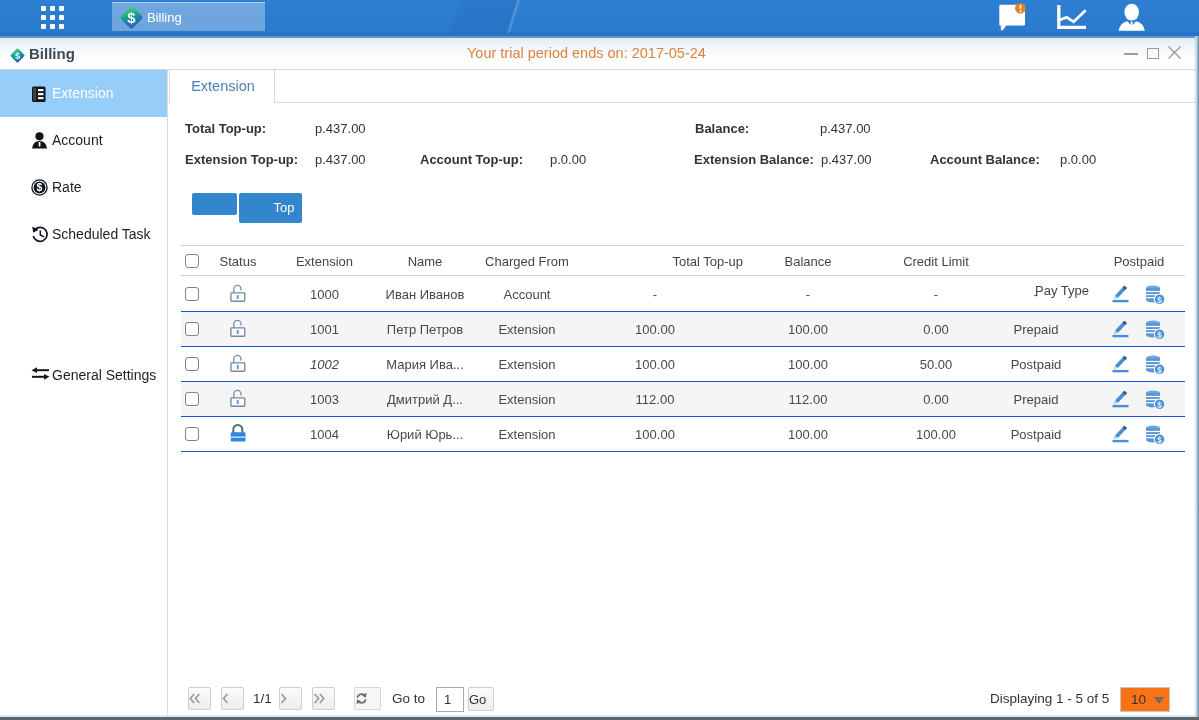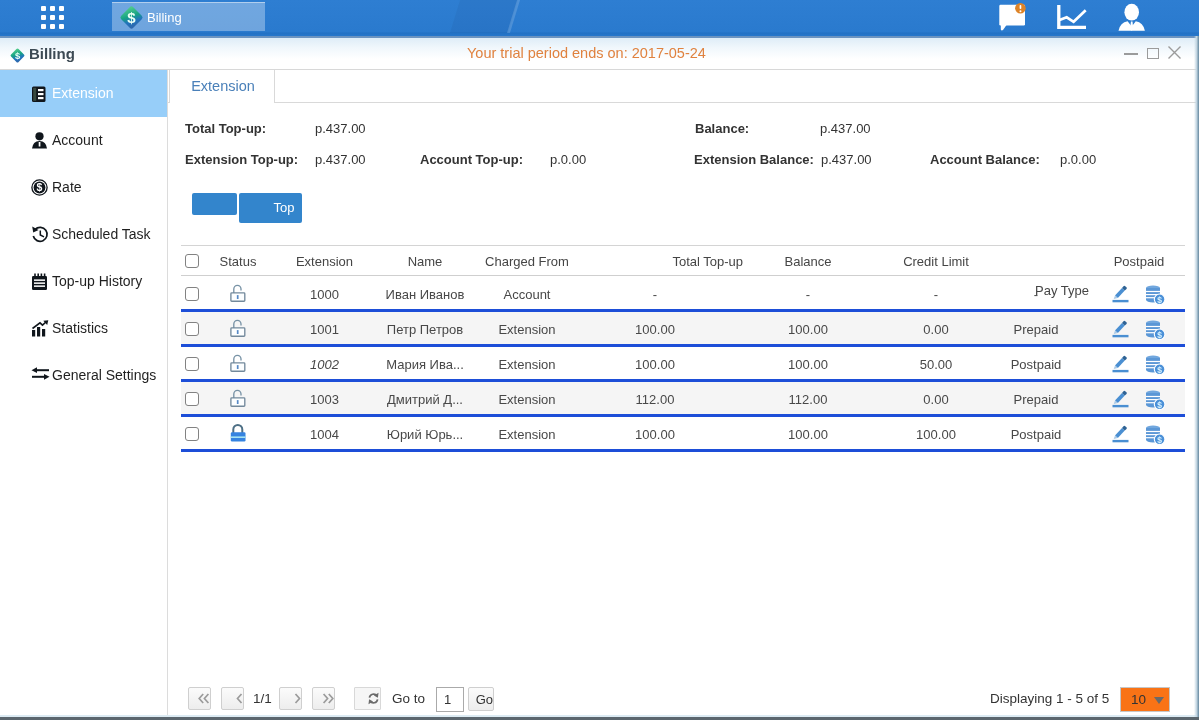--- a/index.html
+++ b/index.html
@@ -53,28 +53,28 @@
 .slabel { position:absolute; font-size:13px; font-weight:bold; color:#333; white-space:nowrap; }
 .sval { position:absolute; font-size:13px; color:#333; white-space:nowrap; }
 
 
 .bluebtn { position:absolute; background:#3385cc; border-radius:2px; color:#fff; font-size:13px; text-align:center; }
 
 
 #tbl { position:absolute; left:13px; top:175px; width:1004px; }
 #thead { position:absolute; left:0; top:0; width:1004px; height:31px; border-top:1px solid #d4d4d4; border-bottom:1px solid #cfcfcf; }
 .hcell { position:absolute; top:8px; font-size:13px; color:#454545; text-align:center; }
-.trow { position:absolute; left:0; width:1004px; height:35px; border-bottom:3px solid #1d4ed8; }
+.trow { position:absolute; left:0; width:1004px; height:35px; border-bottom:1px solid #1d4ed8; }
 .trow.alt { background:#f5f5f5; }
 .tcell { position:absolute; font-size:13px; color:#484848; text-align:center; top:10px; white-space:nowrap; }
 .cbx { position:absolute; left:4px; width:13.5px; height:13.5px; border:1.4px solid #828282; border-radius:3px; background:#fff; }
 .lockw { position:absolute; left:47px; }
 
 
-.pgbtn { position:absolute; top:617px; height:23px; background:linear-gradient(180deg,#fbfbfb,#ededed); border:1px solid #cfcfcf; border-radius:2px; text-align:right; color:#a8a8a8; font-size:15px; font-weight:bold; line-height:21px; }
+.pgbtn { position:absolute; top:617px; height:23px; background:linear-gradient(180deg,#fbfbfb,#ededed); border:1px solid #cfcfcf; border-radius:2px; text-align:left; color:#a8a8a8; font-size:15px; font-weight:bold; line-height:21px; }
 .pgtxt { position:absolute; font-size:13.5px; color:#333; }
 #goinput { position:absolute; left:268px; top:617px; width:28px; height:25px; border:1px solid #aaa; background:#fff; font-size:13px; color:#333; text-align:left; line-height:24px; padding-left:7px; }
 #szdrop { position:absolute; left:952px; top:617px; width:50px; height:25px; border:1px solid #c6c6c6; background:#f97316; }
 #szdrop .num { position:absolute; left:10px; top:4px; font-size:13.5px; color:#333; }
 #szdrop .tri { position:absolute; right:5px; top:9px; width:0; height:0; border-left:5.5px solid transparent; border-right:5.5px solid transparent; border-top:7px solid #6a6a6a; }
 
 
 #bottomlight { position:absolute; left:0; top:714.5px; width:1199px; height:2.5px; background:#dcebf3; }
 #bottomdark { position:absolute; left:0; top:717px; width:1199px; height:3px; background:#5b666e; }
 #rightedge { position:absolute; left:1194px; top:36px; width:5px; height:681px;
@@ -178,43 +178,20 @@
     </svg>
     <span class="mtxt">Rate</span>
   </div>
   <div class="mitem" style="top:141px">
     <svg class="mico" width="18" height="17" viewBox="0 0 18 17">
       <path d="M4.1 3.4 A7 7 0 1 1 2.3 10" fill="none" stroke="#10161c" stroke-width="1.7"></path>
       <path d="M1.2 0.6 L2.2 6.4 L7.6 3.9 Z" fill="#10161c"></path>
       <path d="M9.3 4.5 L9.3 9 L13 10.8" fill="none" stroke="#10161c" stroke-width="1.5"></path>
     </svg>
     <span class="mtxt">Scheduled Task</span>
-  </div>
-  <div class="mitem" style="top:188px">
-    <svg class="mico" width="17" height="18" viewBox="0 0 17 18">
-      <rect x="1" y="3" width="15" height="14" rx="1.2" fill="#10161c"></rect>
-      <rect x="3.2" y="0.5" width="1.6" height="4" fill="#10161c"></rect>
-      <rect x="6.4" y="0.5" width="1.6" height="4" fill="#10161c"></rect>
-      <rect x="9.6" y="0.5" width="1.6" height="4" fill="#10161c"></rect>
-      <rect x="12.8" y="0.5" width="1.6" height="4" fill="#10161c"></rect>
-      <rect x="3" y="6.4" width="11" height="1.5" fill="#fff"></rect>
-      <rect x="3" y="9.4" width="11" height="1.5" fill="#fff"></rect>
-      <rect x="3" y="12.4" width="11" height="1.5" fill="#fff"></rect>
-    </svg>
-    <span class="mtxt">Top-up History</span>
-  </div>
-  <div class="mitem" style="top:235px">
-    <svg class="mico" width="19" height="17" viewBox="0 0 19 17">
-      <rect x="1" y="10" width="3.2" height="6.5" fill="#10161c"></rect>
-      <rect x="6" y="7" width="3.2" height="9.5" fill="#10161c"></rect>
-      <rect x="11" y="9" width="3.2" height="7.5" fill="#10161c"></rect>
-      <path d="M1.5 8.5 L9 2.8 L11.5 5.2 L15.5 1.5" fill="none" stroke="#10161c" stroke-width="1.6"></path>
-      <path d="M12.3 0.8 L17.3 0.2 L16.2 5 Z" fill="#10161c"></path>
-    </svg>
-    <span class="mtxt">Statistics</span>
   </div>
   <div class="mitem" style="top:282px">
     <svg class="mico" width="19" height="13" viewBox="0 0 19 13">
       <path d="M4 3.2 H18" stroke="#10161c" stroke-width="2"></path>
       <path d="M6 0.3 L0.5 3.2 L6 6.1 Z" fill="#10161c"></path>
       <path d="M1 9.8 H15" stroke="#10161c" stroke-width="2"></path>
       <path d="M13 6.9 L18.5 9.8 L13 12.7 Z" fill="#10161c"></path>
     </svg>
     <span class="mtxt">General Settings</span>
   </div>

